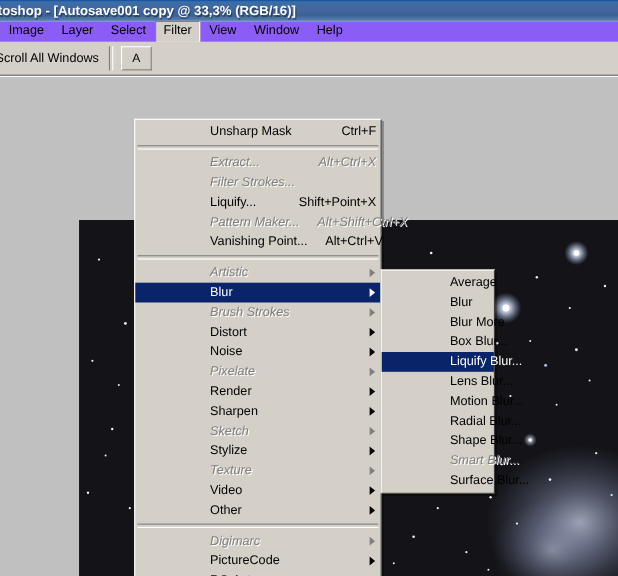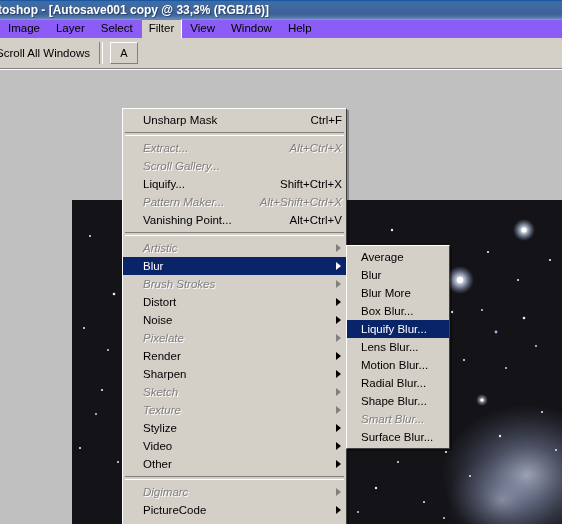--- a/index.html
+++ b/index.html
@@ -93,21 +93,21 @@
     box-sizing:border-box;
   }
   #filter-menu{left:122px;top:38px;width:225px;}
   #blur-submenu{left:346px;top:175px;width:104px;}
 
   .mitem{
     position:relative;height:18px;line-height:18px;
     display:flex;align-items:center;
     padding:0 4px 0 20px;white-space:nowrap;
   }
-  .mitem .lbl{flex:1;}
+  .mitem .lbl{flex:1;margin-left:48px;}
   .mitem .accel{margin-left:16px;color:#000;}
   .mitem.disabled .lbl,.mitem.disabled .accel{color:#808080;text-shadow:1px 1px 0 #ffffff;font-style:italic;}
   .mitem.sel{background:#0a246a;}
   .mitem.sel .lbl,.mitem.sel .accel{color:#ffffff;text-shadow:none;}
   .mitem .arrow{
     width:0;height:0;margin-left:6px;margin-right:1px;
     border-top:4px solid transparent;border-bottom:4px solid transparent;
     border-left:5px solid #000;
   }
   .mitem.disabled .arrow{border-left-color:#808080;}
@@ -274,25 +274,25 @@
       <div class="mitem">
         <span class="lbl">Unsharp Mask</span>
         <span class="accel">Ctrl+F</span>
       </div>
       <div class="msep"></div>
       <div class="mitem disabled">
         <span class="lbl">Extract...</span>
         <span class="accel">Alt+Ctrl+X</span>
       </div>
       <div class="mitem disabled">
-        <span class="lbl">Scroll Gallery...</span>
+        <span class="lbl">Filter Strokes...</span>
       </div>
       <div class="mitem">
         <span class="lbl">Liquify...</span>
-        <span class="accel">Shift+Ctrl+X</span>
+        <span class="accel">Shift+Point+X</span>
       </div>
       <div class="mitem disabled">
         <span class="lbl">Pattern Maker...</span>
         <span class="accel">Alt+Shift+Ctrl+X</span>
       </div>
       <div class="mitem">
         <span class="lbl">Vanishing Point...</span>
         <span class="accel">Alt+Ctrl+V</span>
       </div>
       <div class="msep"></div>
@@ -325,26 +325,26 @@
         <span class="arrow"></span>
       </div>
       <div class="mitem">
         <span class="lbl">Sharpen</span>
         <span class="arrow"></span>
       </div>
       <div class="mitem disabled">
         <span class="lbl">Sketch</span>
         <span class="arrow"></span>
       </div>
+      <div class="mitem">
+        <span class="lbl">Stylize</span>
+        <span class="arrow"></span>
+      </div>
       <div class="mitem disabled">
         <span class="lbl">Texture</span>
-        <span class="arrow"></span>
-      </div>
-      <div class="mitem">
-        <span class="lbl">Stylize</span>
         <span class="arrow"></span>
       </div>
       <div class="mitem">
         <span class="lbl">Video</span>
         <span class="arrow"></span>
       </div>
       <div class="mitem">
         <span class="lbl">Other</span>
         <span class="arrow"></span>
       </div>

